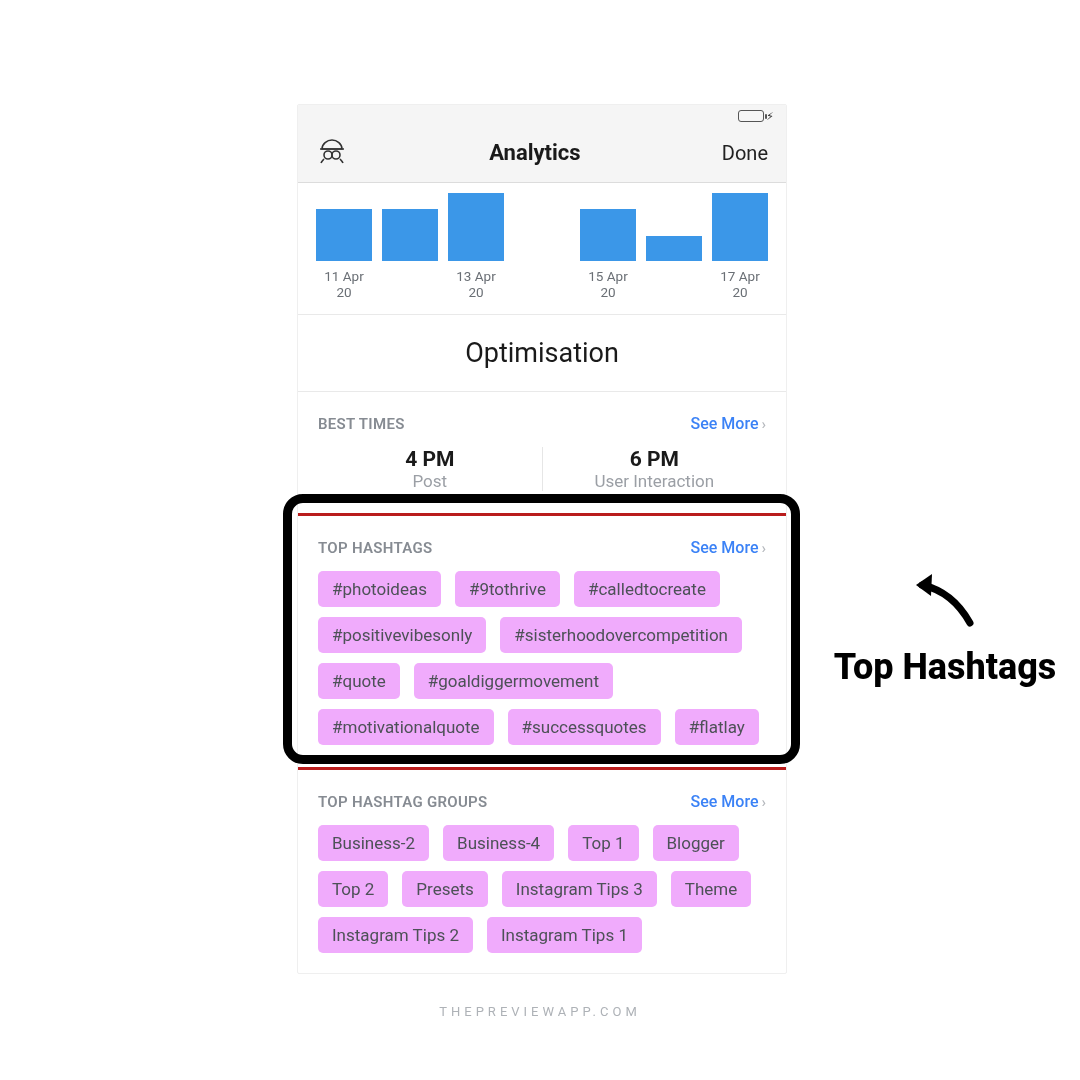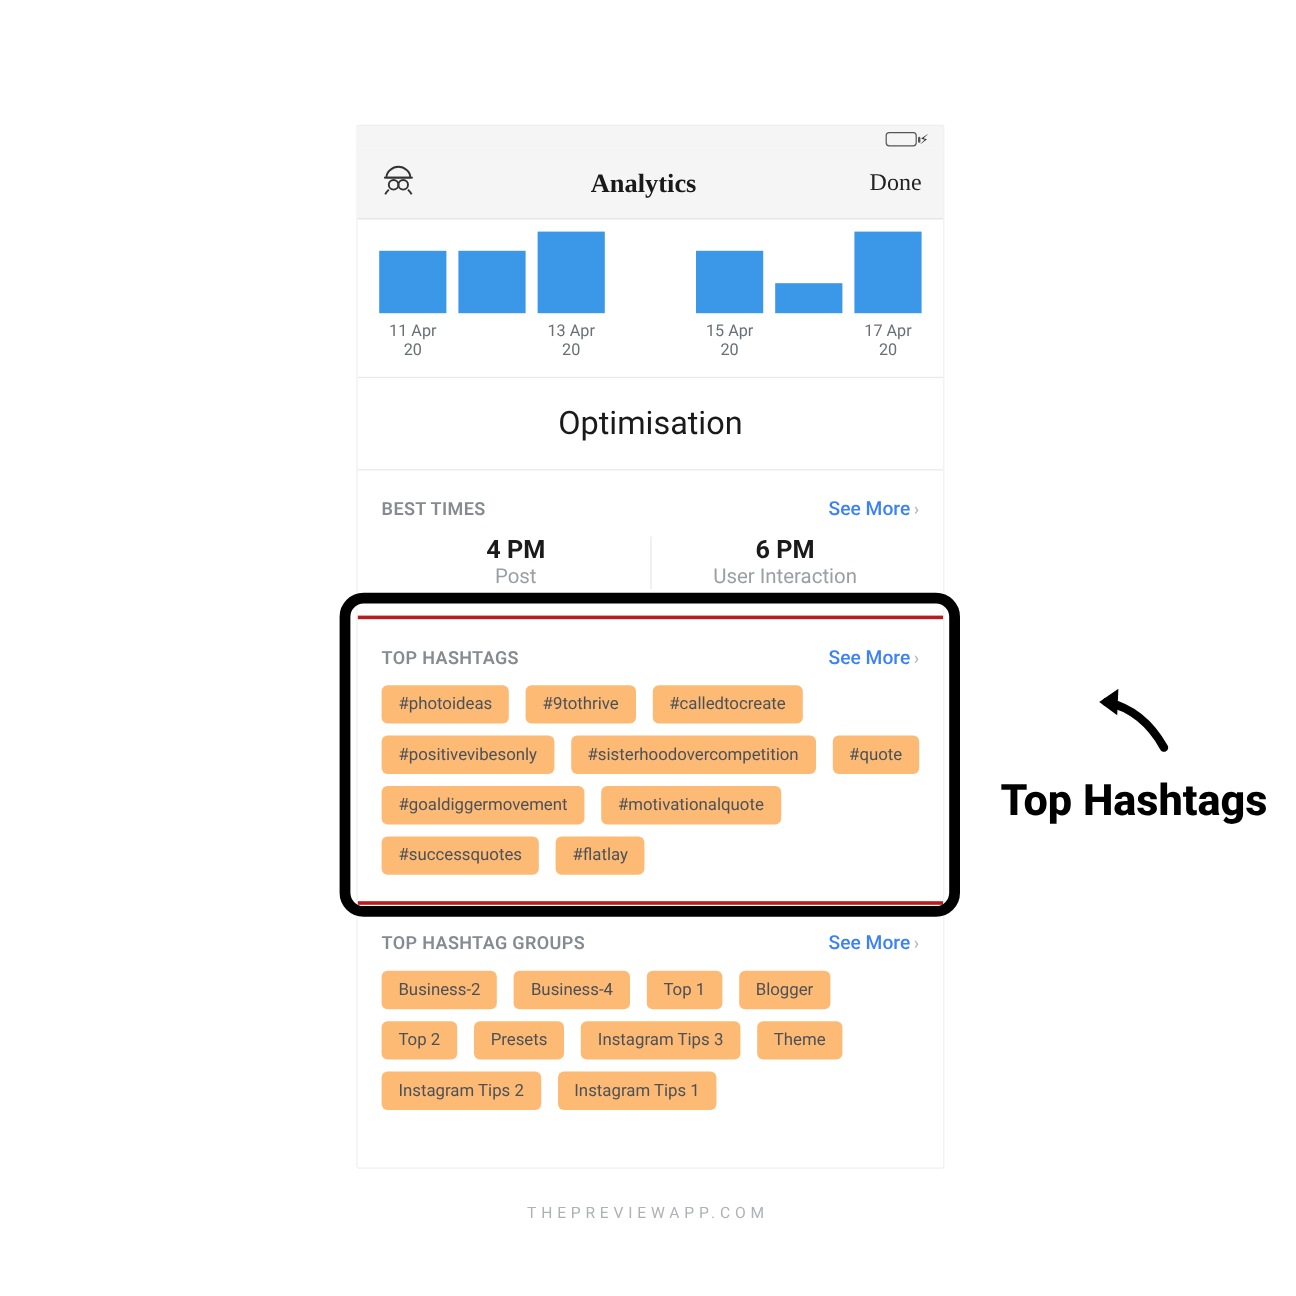--- a/index.html
+++ b/index.html
@@ -44,21 +44,20 @@
   .battery-fill { width: 100%; height:100%; background:#2ecc40; border-radius:2px; }
   .bolt { font-size:11px; color:#333; margin-left:2px; line-height:1; }
   .header {
     background: #f5f5f5;
     border-bottom: 1px solid #dcdcdc;
     height: 60px;
     display: flex;
     align-items: center;
     justify-content: space-between;
     padding: 0 18px;
-    font-family: Liberation Serif, serif;
   }
   .header-title { font-weight: 700; font-size: 22px; color:#1a1a1a; }
   .header-done { font-size: 20px; color:#222; }
   .spy-icon svg { width:32px; height:32px; }
   .chart {
     background:#fff;
     border-bottom:1px solid #e9e9e9;
     padding: 8px 18px 14px 18px;
   }
   .bars { display:flex; align-items:flex-end; height:70px; gap:10px; }
@@ -84,23 +83,23 @@
   .section-title { color:#868b92; font-size:15px; font-weight:600; letter-spacing:0.3px; }
   .see-more { color:#3b82f6; font-size:16px; font-weight:500; display:flex; align-items:center; gap:3px; }
   .see-more .chev { color:#b5b8bd; font-size:15px; }
   .times-row { display:flex; }
   .time-cell { flex:1; text-align:center; }
   .time-cell + .time-cell { border-left:1px solid #e6e6e6; }
   .time-big { font-weight:700; font-size:21px; color:#1a1a1a; }
   .time-cap { color:#9b9fa5; font-size:17px; font-weight:400; }
   .chips { display:flex; flex-wrap:wrap; gap:10px 14px; }
   .chip {
-    background:#fdba74;
+    background:#f0abfc;
     color:#4d5157;
-    font-size:14px;
+    font-size:17px;
     padding:8px 14px;
     border-radius:5px;
   }
   .highlight-box {
     position:absolute;
     border:9px solid #000;
     border-radius:20px;
     pointer-events:none;
   }
   .annotation {

